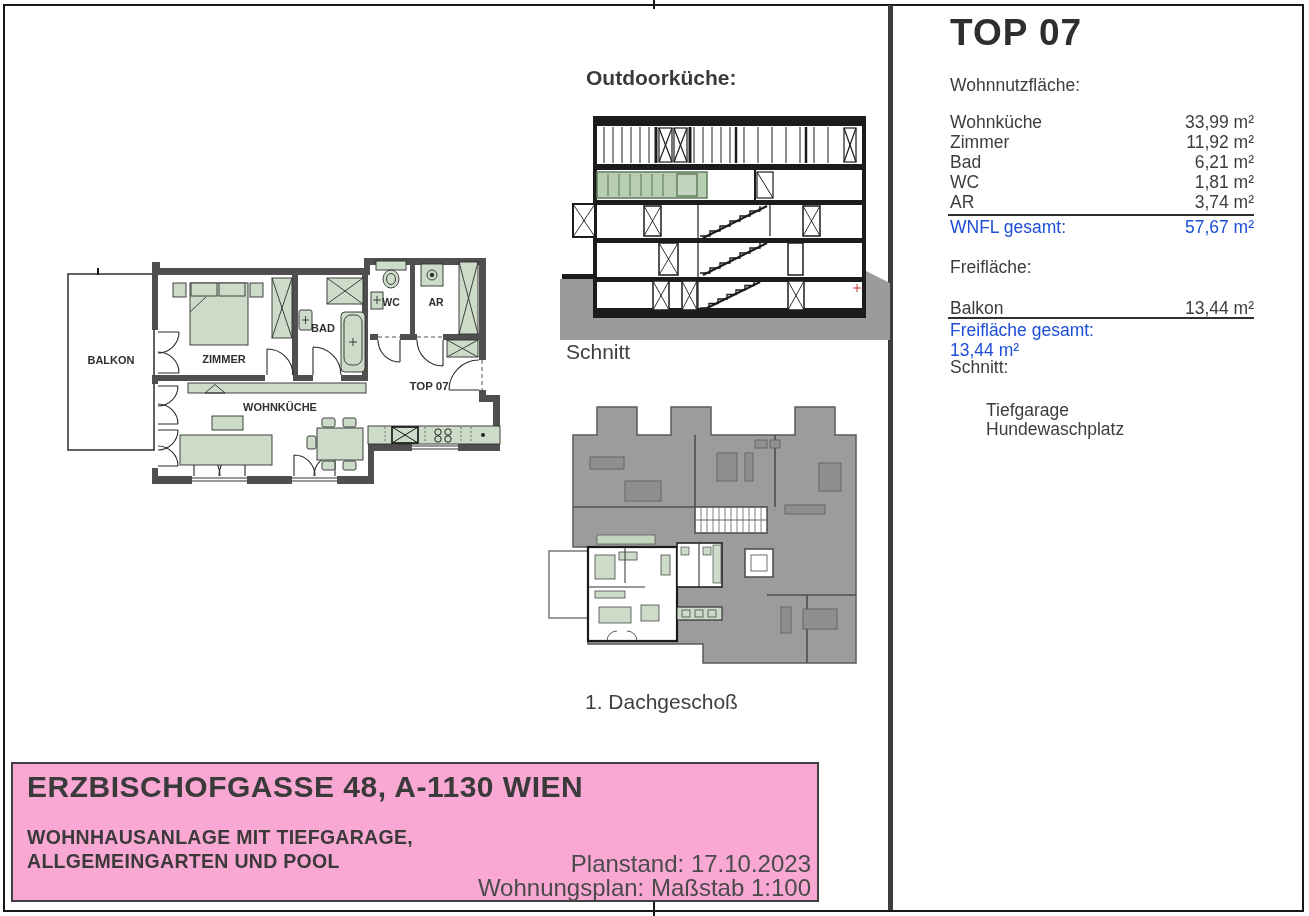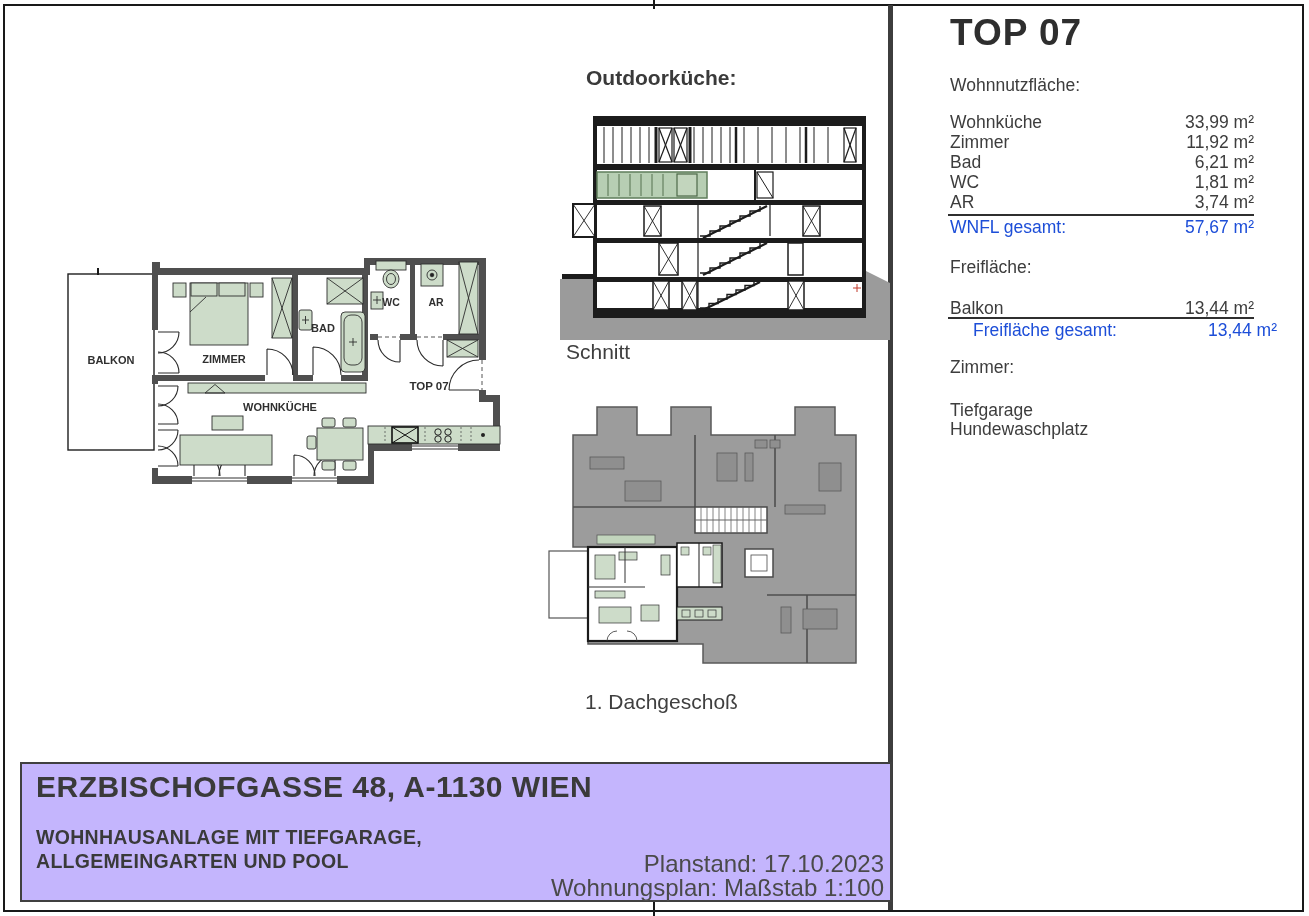--- a/index.html
+++ b/index.html
@@ -13,21 +13,21 @@
   .drw-label { font-size:21px; color:#3f3f3f; }
   
   .ip-title { font-size:37px; font-weight:bold; color:#2e2e2e; letter-spacing:1px; }
   .ip-heading { font-size:17.5px; color:#3d3d3d; }
   .ip-table { width:304px; font-size:17.5px; color:#3d3d3d; }
   .ip-row { display:flex; justify-content:space-between; height:20px; line-height:20px; }
   .rule { position:absolute; background:#2f2f2f; height:2px; width:306px; left:948px; }
   .ip-total { display:flex; justify-content:space-between; width:304px; font-size:17.5px; color:#1d4ed8; height:20px; line-height:20px; }
   .ip-extras { font-size:17.5px; color:#3d3d3d; line-height:19.3px; }
   
-  .title-block { position:absolute; left:20px; top:762px; width:872px; height:140px; border:2px solid #404040; background:#c4b5fd; }
+  .title-block { position:absolute; left:11px; top:762px; width:808px; height:140px; border:2px solid #404040; background:#f9a8d4; }
   .tb-address { position:absolute; left:14px; top:6px; font-size:30px; font-weight:bold; color:#3a3a3a; letter-spacing:0.5px; }
   .tb-sub { position:absolute; left:14px; font-size:19.5px; font-weight:bold; color:#3a3a3a; letter-spacing:0.3px; }
   .tb-right { position:absolute; right:6px; font-size:24px; color:#4a4a4a; }
   svg text { font-family:"Liberation Sans", sans-serif; }
 </style>
 </head>
 <body>
 
 <div class="page">
   <div class="page-frame"></div>
@@ -401,27 +401,27 @@
   </div>
 
   <div class="abs ip-heading" style="left:950px; top:257px;">Freifläche:</div>
   <div class="abs ip-table" style="left:950px; top:298px;">
     <div class="ip-row">
       <span>Balkon</span>
       <span>13,44 m²</span>
     </div>
   </div>
   <div class="rule" style="top:317px;"></div>
-  <div class="abs ip-total" style="left:973px; top:320px;">
+  <div class="abs ip-total" style="left:950px; top:320px;flex-direction:column;">
     <span>Freifläche gesamt:</span>
     <span>13,44 m²</span>
   </div>
 
-  <div class="abs ip-heading" style="left:950px; top:357px;">Zimmer:</div>
-  <div class="abs ip-extras" style="left:950px; top:401px;">
+  <div class="abs ip-heading" style="left:950px; top:357px;">Schnitt:</div>
+  <div class="abs ip-extras" style="left:986px; top:401px;">
     <div>Tiefgarage</div>
     <div>Hundewaschplatz</div>
   </div>
 
   <div class="title-block">
     <div class="tb-address">ERZBISCHOFGASSE 48, A-1130 WIEN</div>
     <div class="tb-sub" style="top:86px;">ALLGEMEINGARTEN UND POOL</div>
     <div class="tb-sub" style="top:62px;">WOHNHAUSANLAGE MIT TIEFGARAGE,</div>
     <div class="tb-right" style="top:86px;">Planstand: 17.10.2023</div>
     <div class="tb-right" style="top:110px;">Wohnungsplan: Maßstab 1:100</div>

